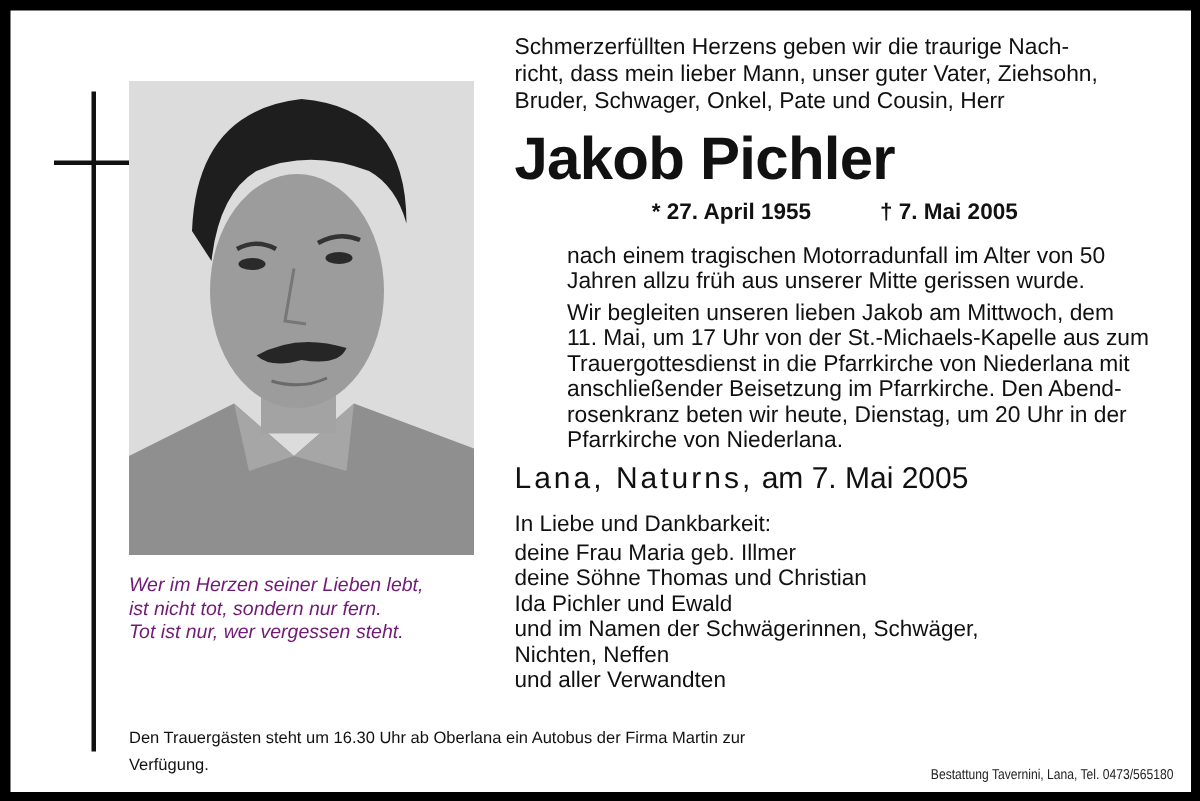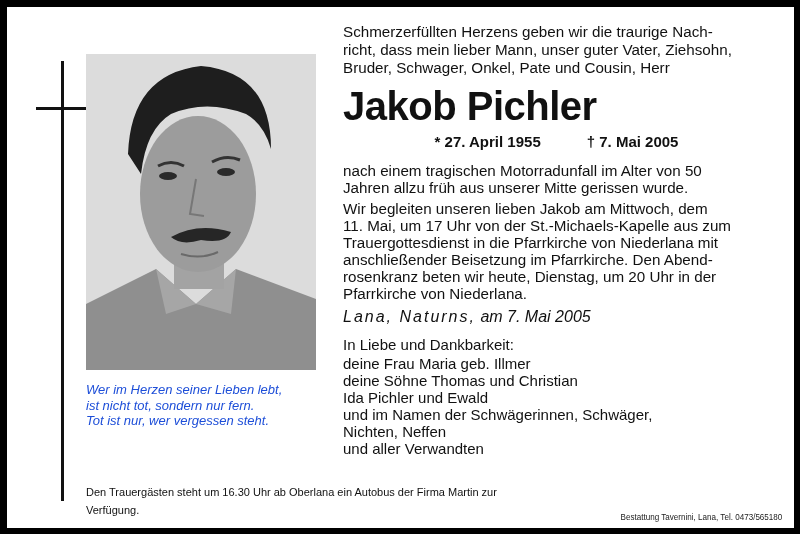--- a/index.html
+++ b/index.html
@@ -2,30 +2,30 @@
 <html><head>
 <meta charset="utf-8">
 <style>
   html, body { margin:0; padding:0; }
   body { width:800px; height:534px; background:#000; overflow:hidden; font-family:"Liberation Sans", sans-serif; color:#111; }
   .card { position:absolute; left:7px; top:7px; width:787px; height:521px; background:#fff; }
   .cross-v { position:absolute; left:54px; top:54px; width:3px; height:440px; background:#111; }
   .cross-h { position:absolute; left:29px; top:100px; width:54px; height:3px; background:#111; }
   .photo { position:absolute; left:86px; top:54px; width:230px; height:316px; overflow:hidden; background:#d6d6d6; }
   .photo svg { display:block; }
-  .quote { position:absolute; left:86px; top:382px; width:250px; font-style:italic; font-size:13px; line-height:15.5px; color:#1d4ed8; }
+  .quote { position:absolute; left:86px; top:382px; width:250px; font-style:italic; font-size:13px; line-height:15.5px; color:#701a75; }
   .quote div { white-space:nowrap; }
   .right { position:absolute; left:343px; top:8px; width:437px; }
   .intro { font-size:15.2px; line-height:18px; margin:0; }
   .intro div { white-space:nowrap; }
   .name { text-align:left; font-weight:bold; font-size:40px; line-height:46px; margin-top:6px; letter-spacing:-0.5px; }
   .dates { display:flex; justify-content:center; gap:46px; font-weight:bold; font-size:15px; margin-top:4px; margin-left:-10px; }
   .para { font-size:15.2px; line-height:17px; margin-top:10px; text-align:justify; }
-  .para div { white-space:nowrap; }
-  .place { font-size:16px; margin-top:6px;font-style:italic; }
+  .para div { white-space:nowrap;margin-left:35px; }
+  .place { font-size:20px; margin-top:6px; }
   .place .spaced { letter-spacing:2px; }
   .family { font-size:15px; line-height:17px; margin-top:10px; }
   .family div { white-space:nowrap; }
   .family b { font-weight:normal; }
   .bus { position:absolute; left:86px; top:483px; width:690px; font-size:11px; line-height:18px; }
   .bus div { white-space:nowrap; }
   .credit { position:absolute; right:18px; top:511px; font-size:9.5px; color:#222; transform:scaleX(0.85); transform-origin:right; }
 </style>
 </head>
 <body>

